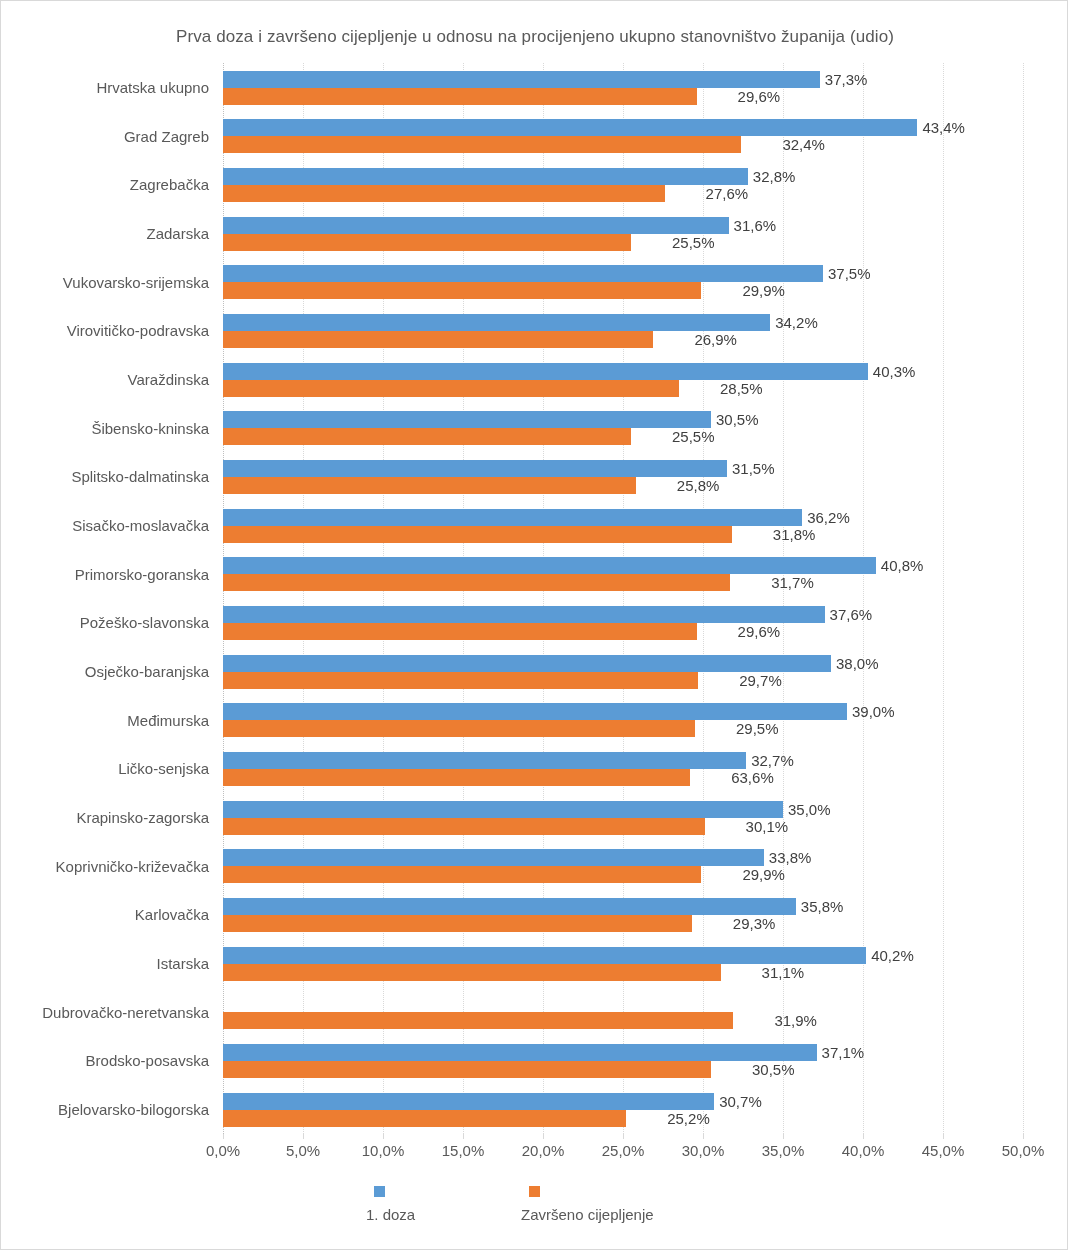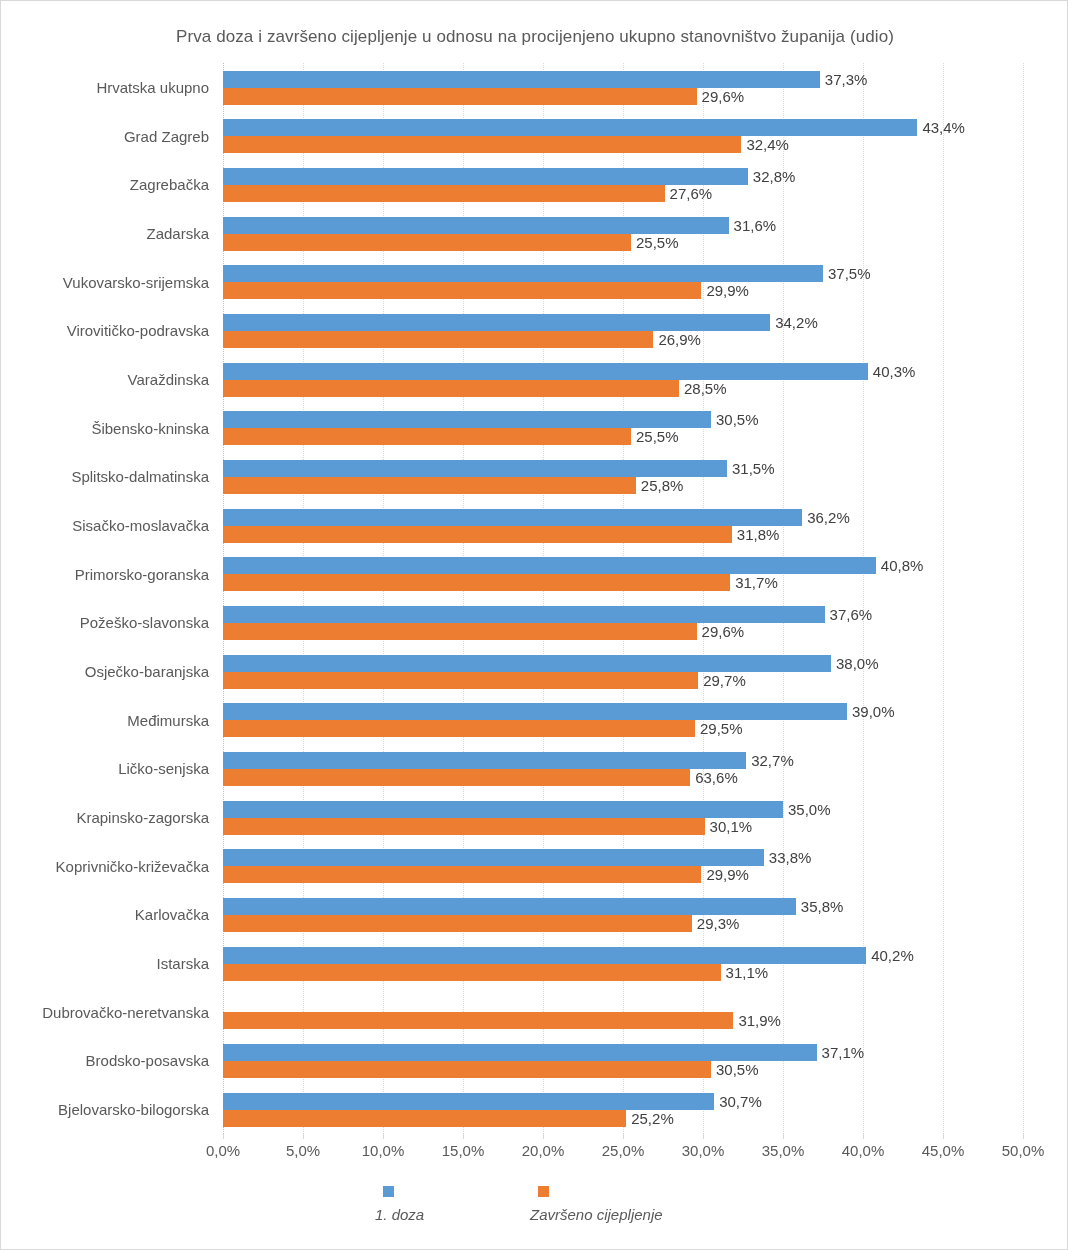--- a/index.html
+++ b/index.html
@@ -83,21 +83,21 @@
     white-space: nowrap;
   }
   .bar-wrap {
     position: absolute;
     left: 0;
     height: 17px;
     display: flex;
     align-items: center;
   }
   .bar-wrap.s1 { top: 7.5px; }
-  .bar-wrap.s2 { top: 24.5px; }
+  .bar-wrap.s2 { top: 24.5px; gap: 36px; }
   .bar {
     height: 17px;
     flex: 0 0 auto;
   }
   .bar.s1 { background: #5b9bd5; }
   .bar.s2 { background: #ed7d31; }
   .bar-value {
     font-size: 15px;
     color: #404040;
     margin-left: 5px;
@@ -125,25 +125,24 @@
     position: absolute;
     top: 0;
     width: 1px;
     height: 5px;
     background: #d9d9d9;
   }
 
   
   #legend {
     position: absolute;
-    left: 17px;
+    left: 8px;
     top: 1185px;
     width: 992px;
     height: 48px;
-    font-style: italic;
   }
   .legend-entry {
     position: absolute;
     top: 0;
     display: flex;
     flex-direction: column;
     align-items: flex-start;
   }
   .legend-swatch {
     width: 11px;

